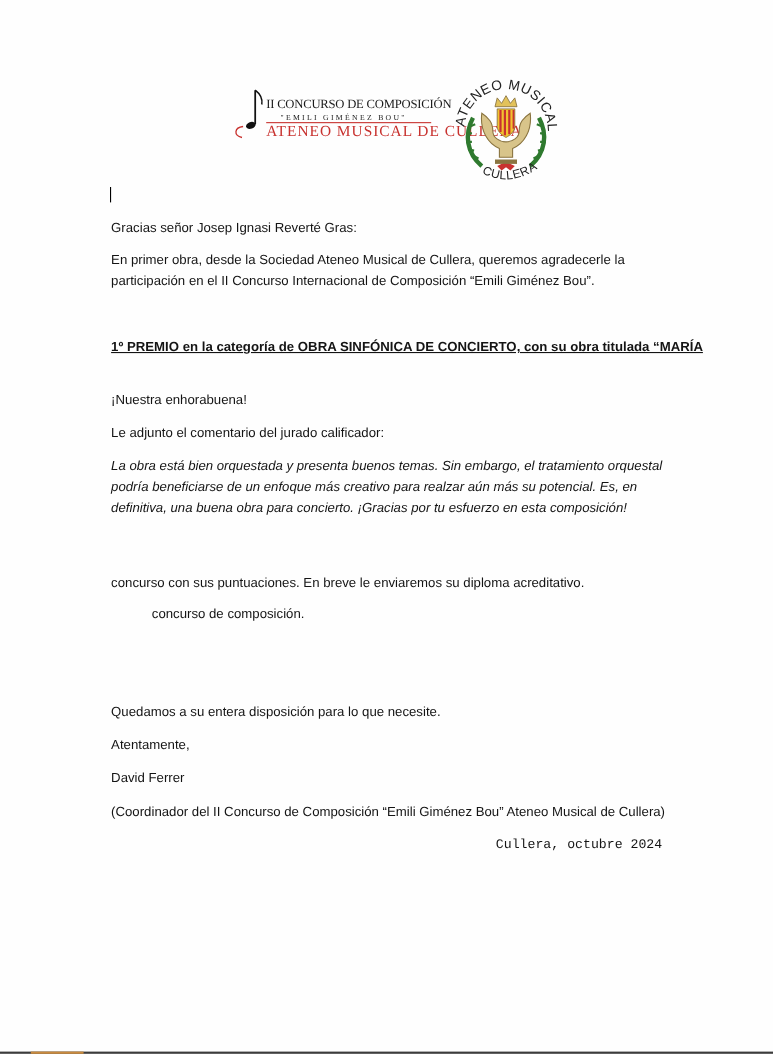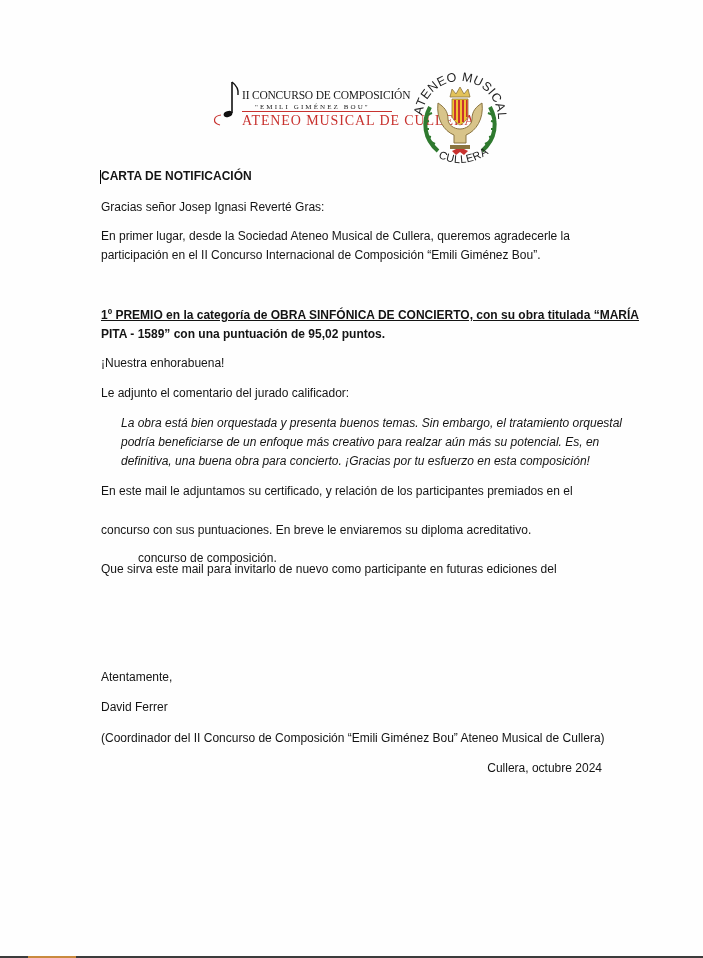--- a/index.html
+++ b/index.html
@@ -79,21 +79,21 @@
     
     .text {
       position: absolute;
       left: 101px;
       font-size: 12px;
       line-height: 20px;
       white-space: nowrap;
       color: #141414;
     }
     .bold { font-weight: bold; }
-    .italic { font-style: italic; margin-left: 20px; }
+    .italic { font-style: italic; }
     .right {
       left: auto;
       right: 101px;
       text-align: right;
     }
     .cursor {
       position: absolute;
       left: 100px;
       top: 170px;
       width: 1px;
@@ -159,50 +159,47 @@
     <rect x="46" y="33" width="2" height="23" fill="#c8322f"></rect>
     <rect x="50" y="33" width="2" height="22" fill="#c8322f"></rect>
     <rect x="54" y="33" width="1.5" height="17" fill="#c8322f"></rect>
     <text font-family="Liberation Sans, sans-serif" font-size="11" fill="#222" letter-spacing="0.5">
       <textPath href="#arcBot" startOffset="8%">CULLERA</textPath>
     </text>
   </svg>
 
   <div class="cursor"></div>
 
-  <div class="text bold" style="top:166px;">CARTA DE NOTIFICACIÓN</div>
 
   <div class="text" style="top:197px;">Gracias señor Josep Ignasi Reverté Gras:</div>
 
-  <div class="text" style="top:226px;">En primer lugar, desde la Sociedad Ateneo Musical de Cullera, queremos agradecerle la</div>
+  <div class="text" style="top:226px;">En primer obra, desde la Sociedad Ateneo Musical de Cullera, queremos agradecerle la</div>
   <div class="text" style="top:245px;">participación en el II Concurso Internacional de Composición “Emili Giménez Bou”.</div>
 
 
   <div class="text bold" style="top:305px;text-decoration:underline;">1º PREMIO en la categoría de OBRA SINFÓNICA  DE CONCIERTO, con su obra titulada “MARÍA</div>
-  <div class="text bold" style="top:324px;">PITA - 1589” con una puntuación de 95,02 puntos.</div>
 
   <div class="text" style="top:353px;">¡Nuestra enhorabuena!</div>
 
   <div class="text" style="top:383px;">Le adjunto el comentario del jurado calificador:</div>
 
   <div class="text italic" style="top:413px;">La obra está bien orquestada y presenta buenos temas. Sin embargo, el tratamiento orquestal</div>
   <div class="text italic" style="top:432px;">podría beneficiarse de un enfoque más creativo para realzar aún más su potencial. Es, en</div>
   <div class="text italic" style="top:451px;">definitiva, una buena obra para concierto. ¡Gracias por tu esfuerzo en esta composición!</div>
 
-  <div class="text" style="top:481px;">En este mail le adjuntamos su certificado,  y relación de los participantes premiados en el</div>
   <div class="text" style="top:500px;margin-top:20px;">concurso con sus puntuaciones. En breve le enviaremos su diploma acreditativo.</div>
 
-  <div class="text" style="top:559px;">Que sirva este mail para invitarlo de nuevo como participante en futuras ediciones del</div>
   <div class="text" style="top:548px;margin-left:37px;">concurso de composición.</div>
 
+  <div class="text" style="top:637px;">Quedamos a su entera disposición para lo que necesite.</div>
 
   <div class="text" style="top:667px;text-align:right;">Atentamente,</div>
 
   <div class="text" style="top:697px;text-align:center;">David Ferrer</div>
 
   <div class="text" style="top:728px;">(Coordinador del II Concurso de Composición “Emili Giménez Bou” Ateneo Musical de Cullera)</div>
 
-  <div class="text right" style="top:758px;">Cullera, octubre 2024</div>
+  <div class="text right" style="top:758px;font-family:Liberation Mono, monospace;">Cullera, octubre 2024</div>
 </div>
 
 <div class="bottom-bar">
   <div class="progress"></div>
 </div>
 
 </body></html>

